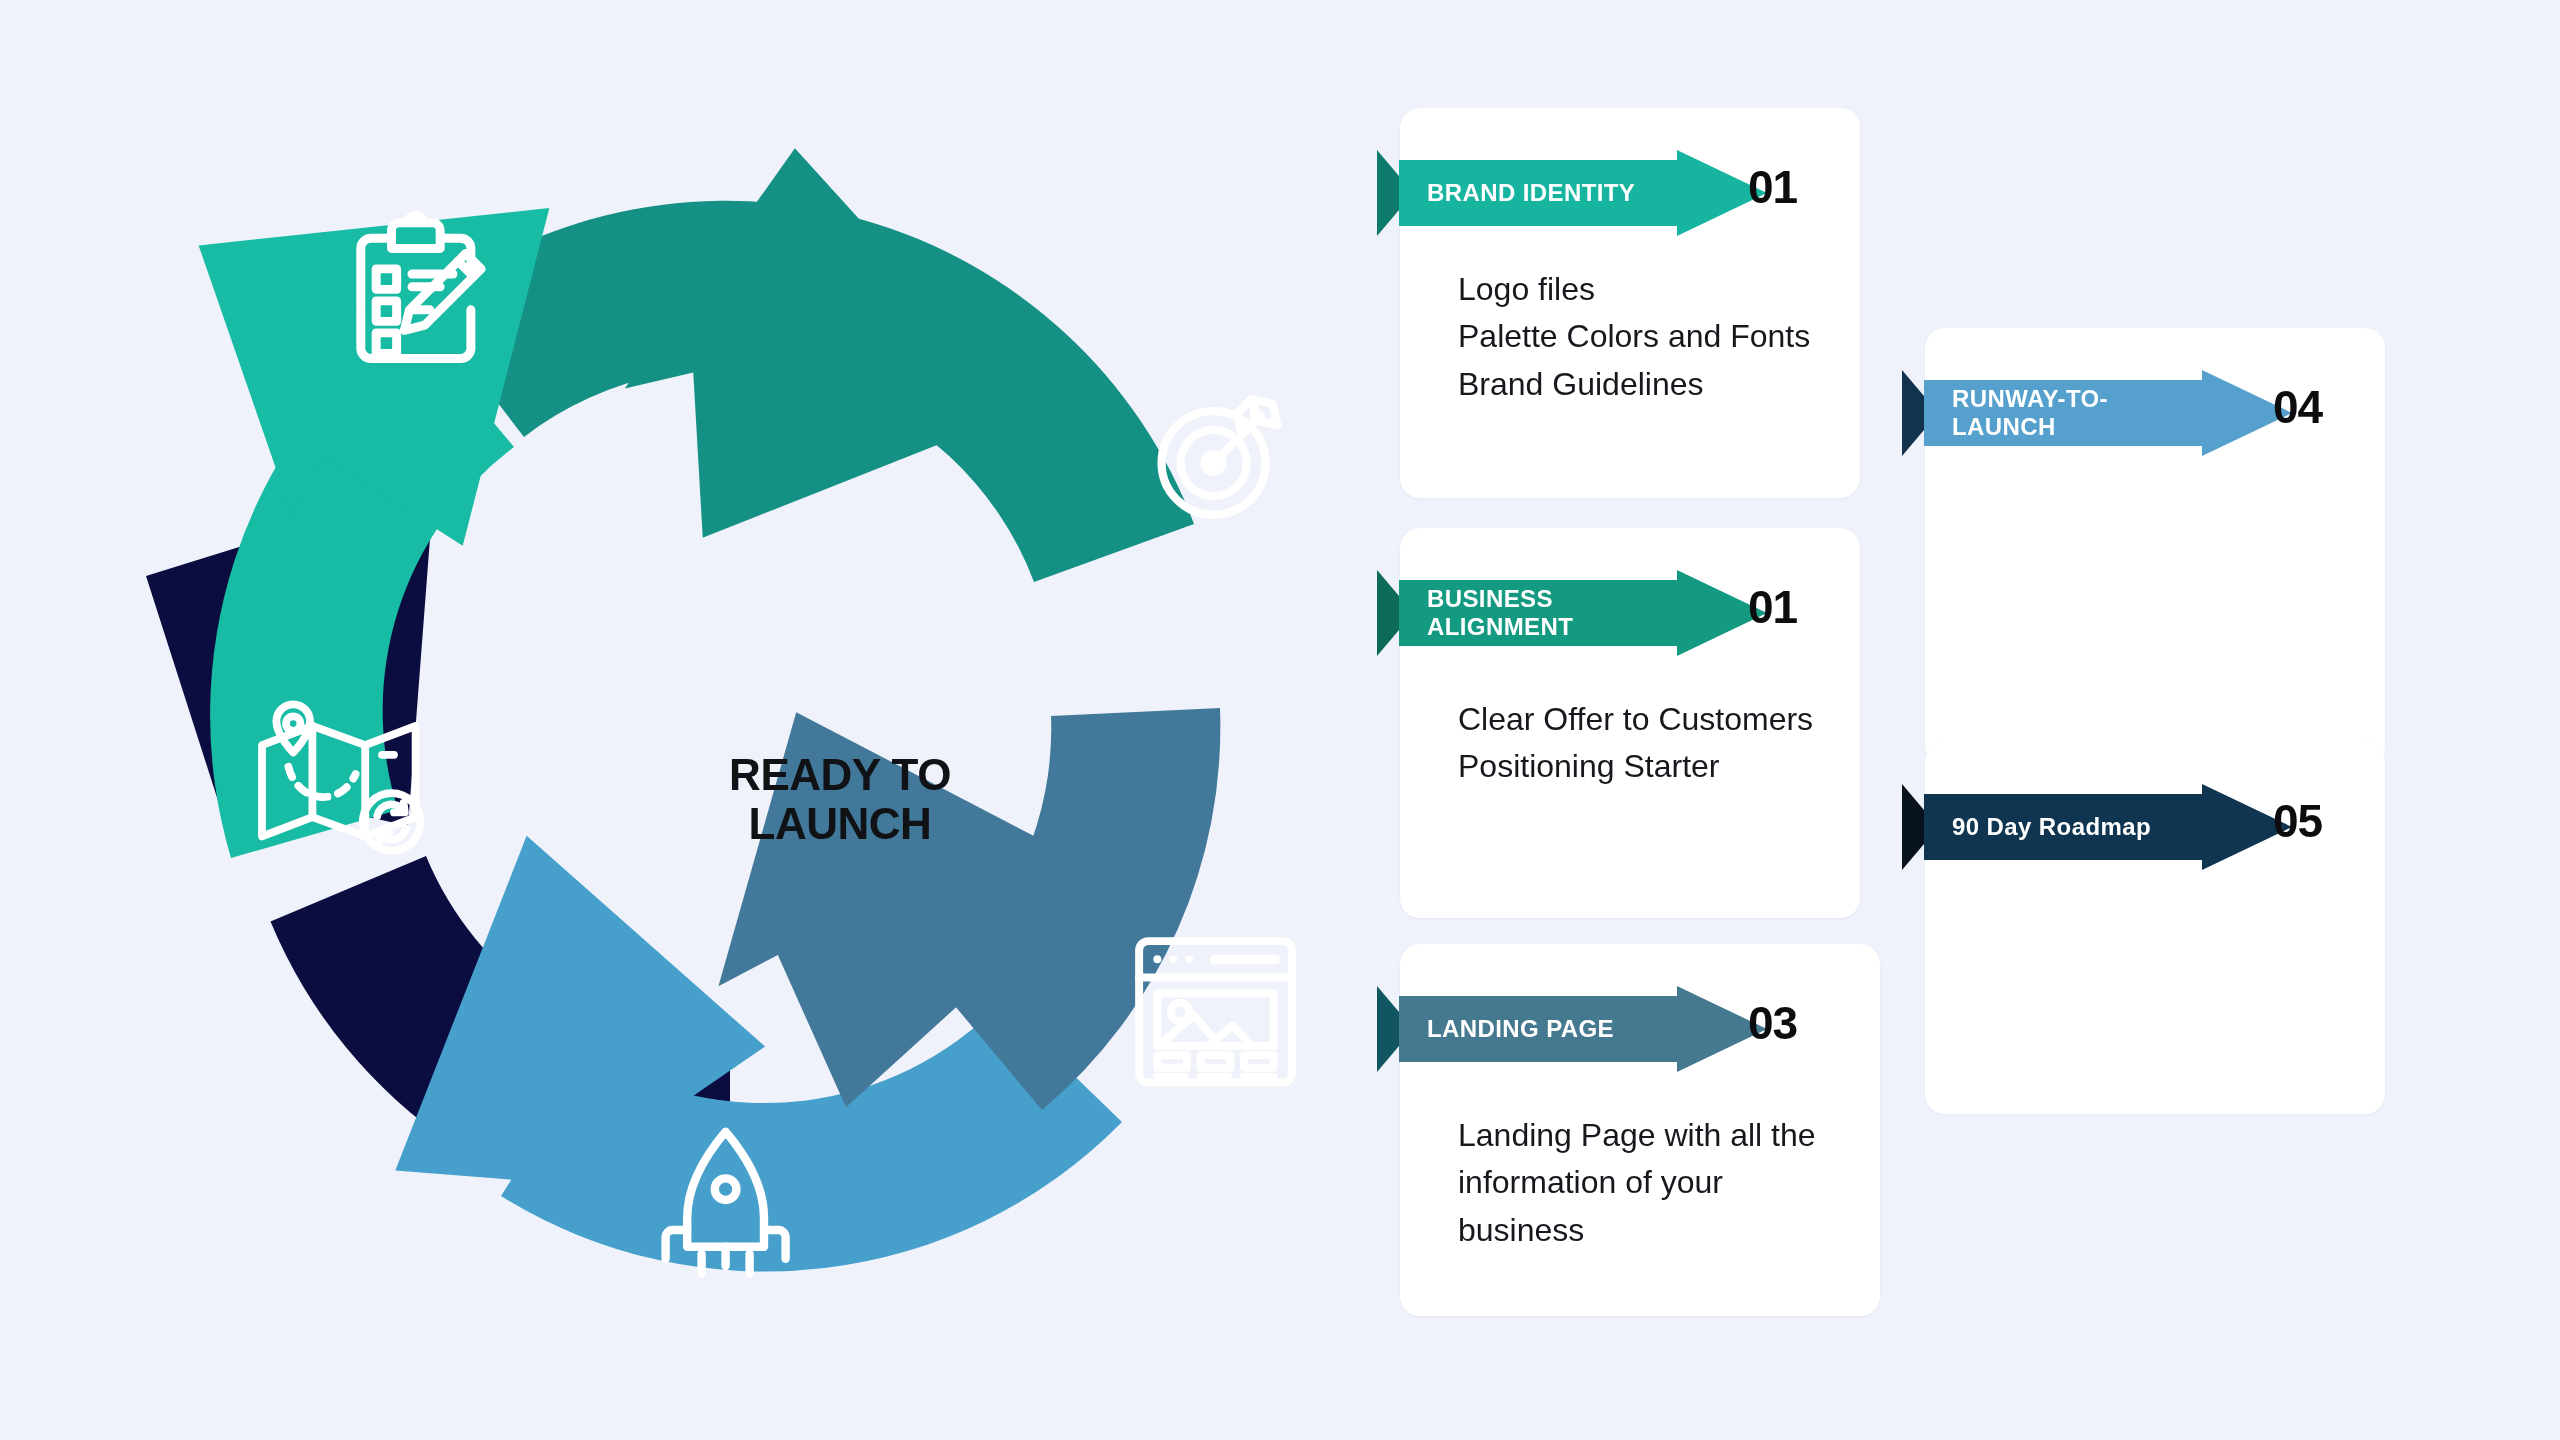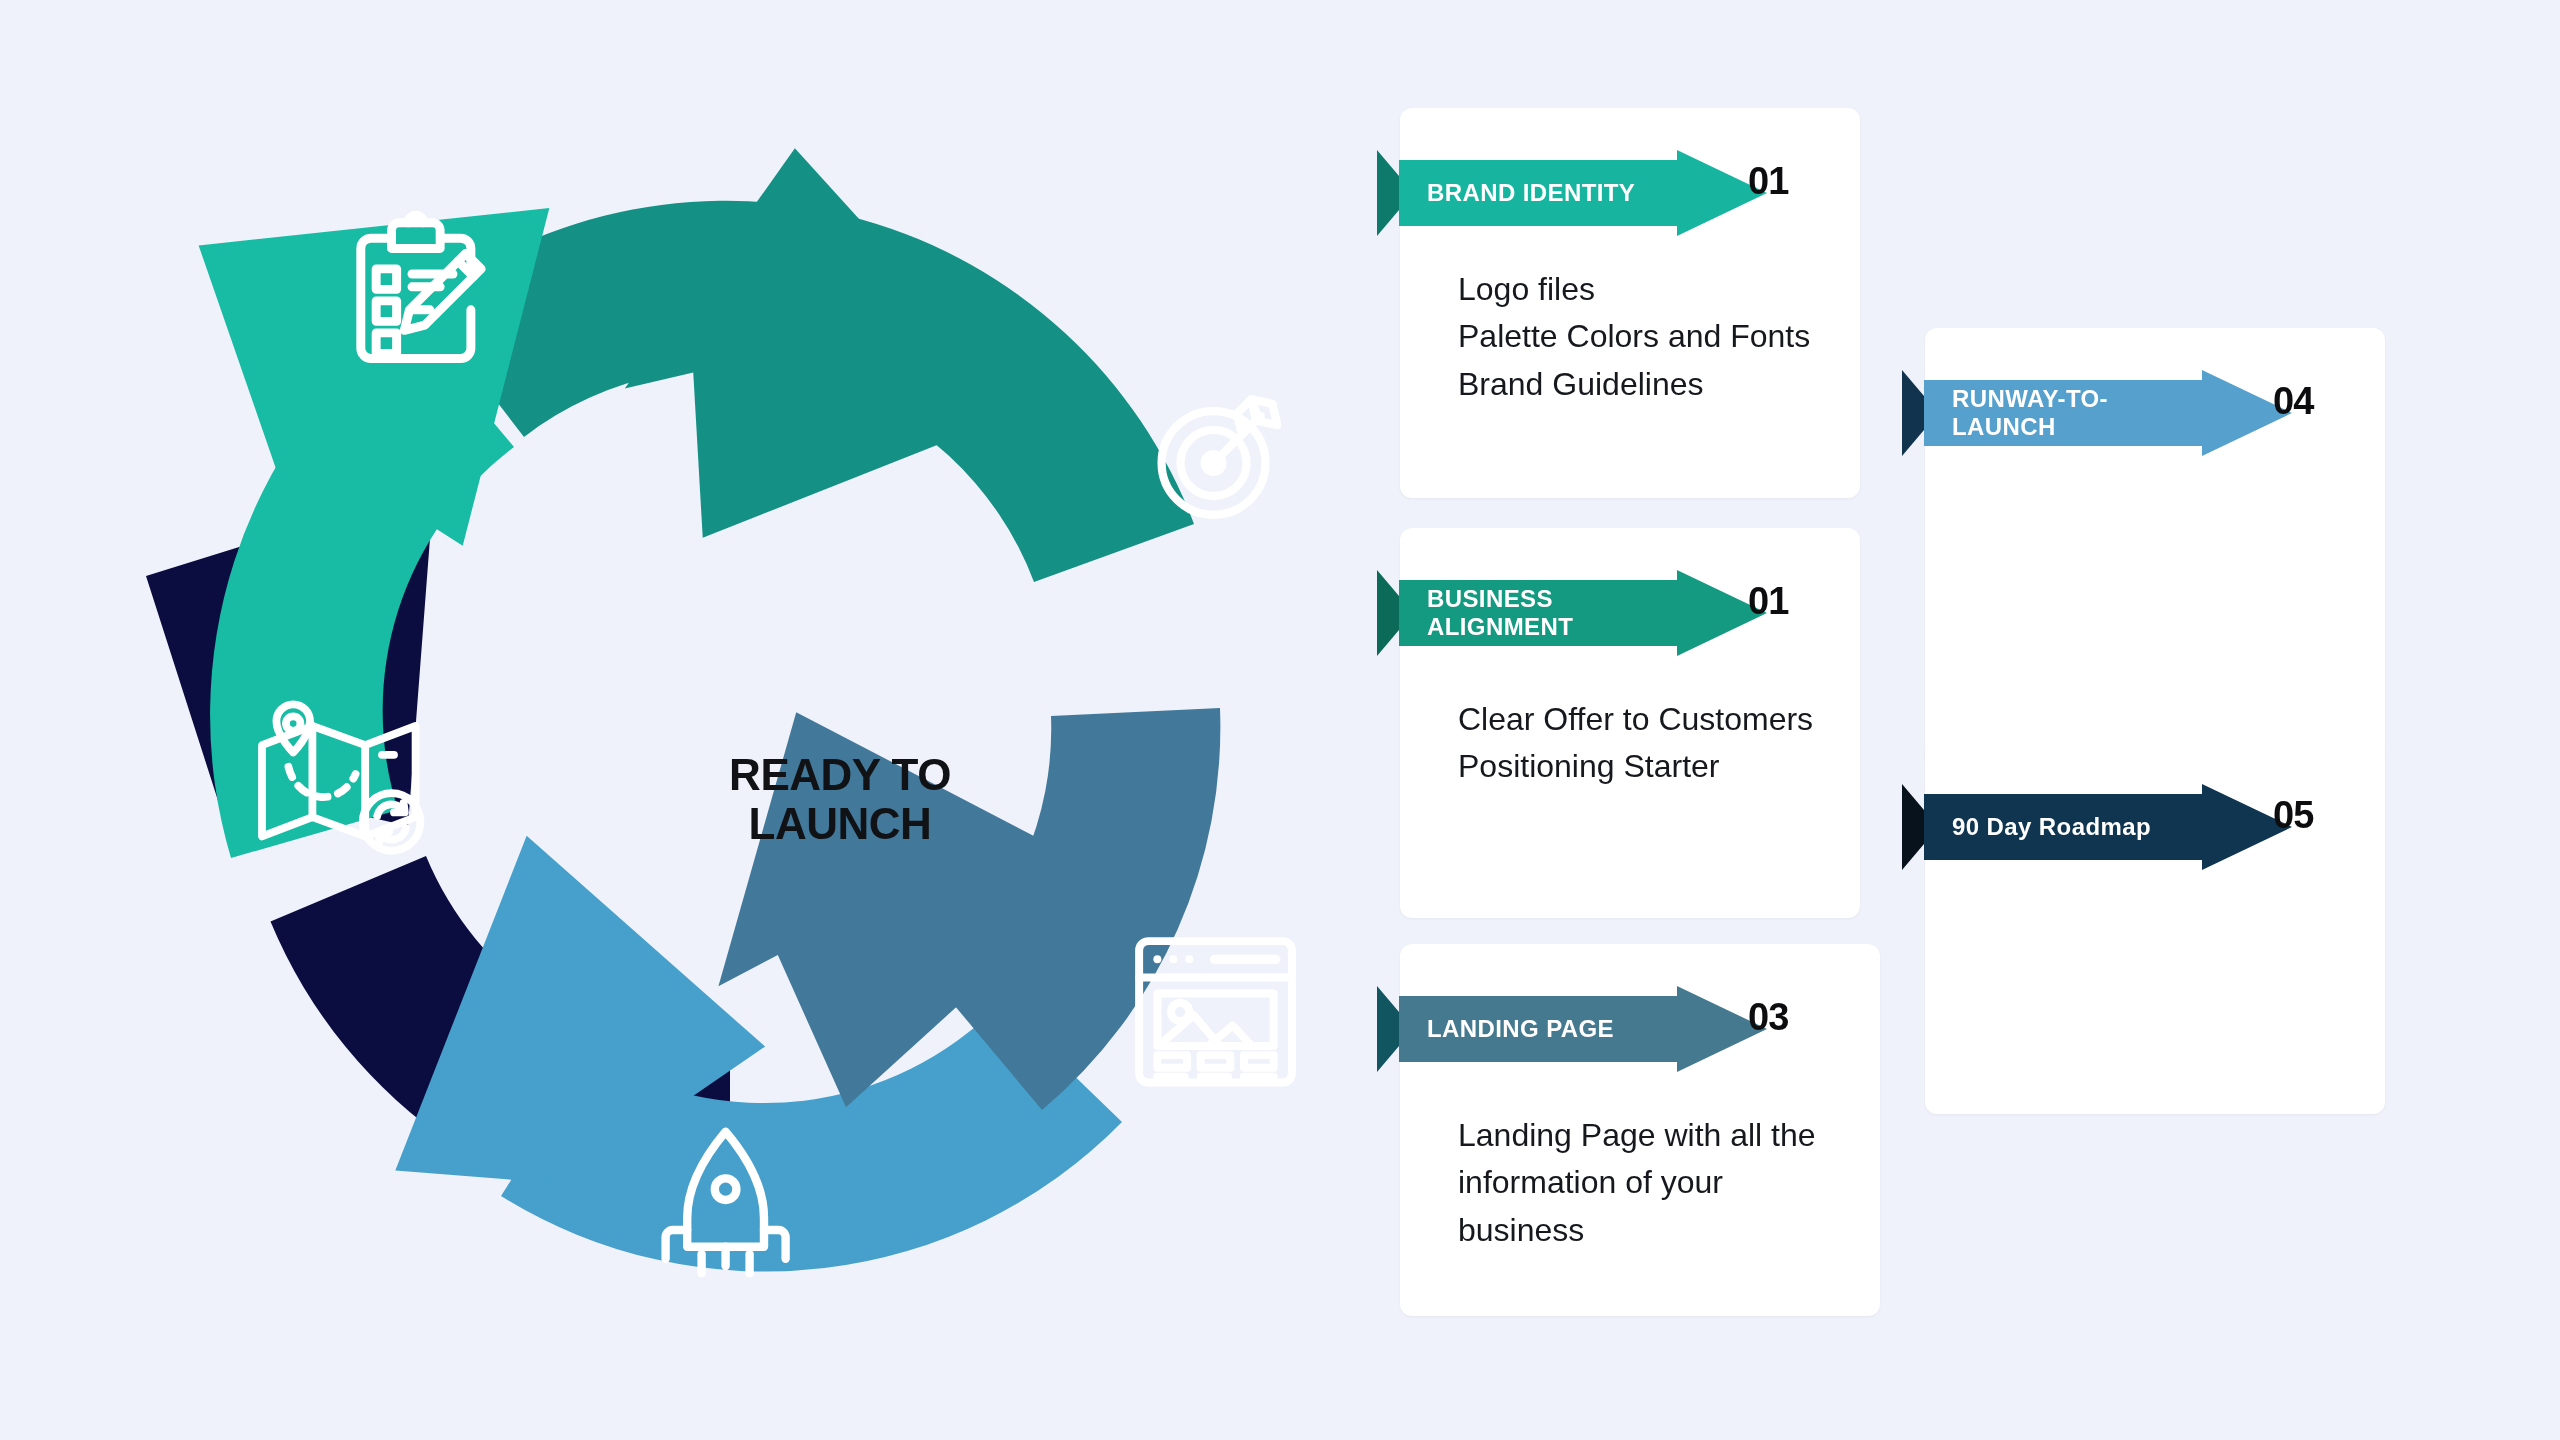--- a/index.html
+++ b/index.html
@@ -43,21 +43,21 @@
     font-weight: 700;
     letter-spacing: -0.5px;
     color: #111215;
     white-space: pre-line;
   }
 
   
   .card {
     position: absolute;
     background: #ffffff;
-    border-radius: 12px;
+    border-radius: 20px;
     box-shadow: 0 1px 3px rgba(30,40,80,0.05);
   }
   .card-arrow-wrap {
     position: absolute;
     left: -23px;
     top: 42px;
     height: 86px;
     pointer-events: none;
   }
   .card-arrow-wrap svg { display: block; overflow: visible; }
@@ -72,21 +72,21 @@
     font-weight: 700;
     font-size: 24px;
     letter-spacing: 0.4px;
     line-height: 1.18;
     white-space: pre-line;
     text-transform: none;
   }
   .card-num {
     position: absolute;
     top: 52px;
-    font-size: 38px;
+    font-size: 46px;
     font-weight: 700;
     color: #0d0d0f;
     letter-spacing: -1px;
   }
   .card-body {
     position: absolute;
     left: 58px;
     right: 34px;
     font-size: 32px;
     line-height: 1.48;

